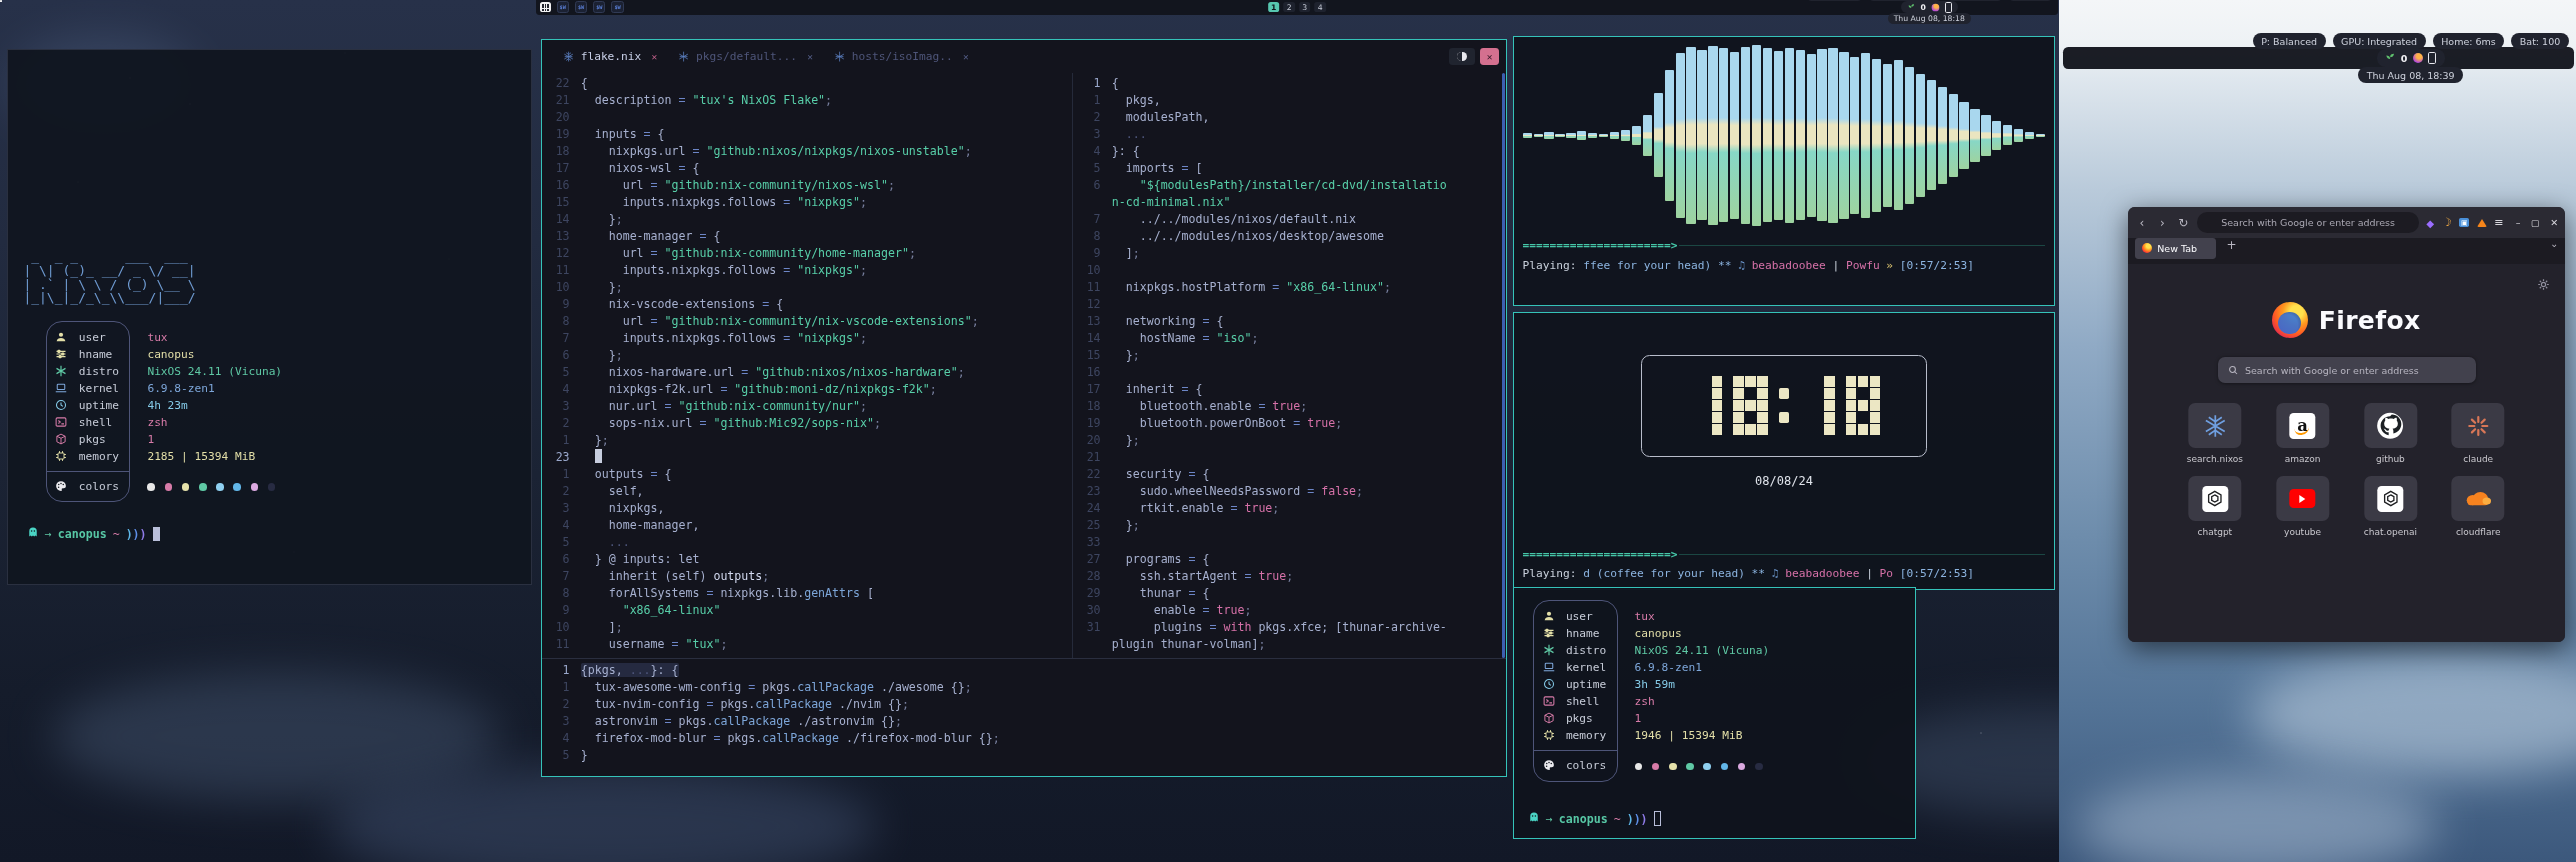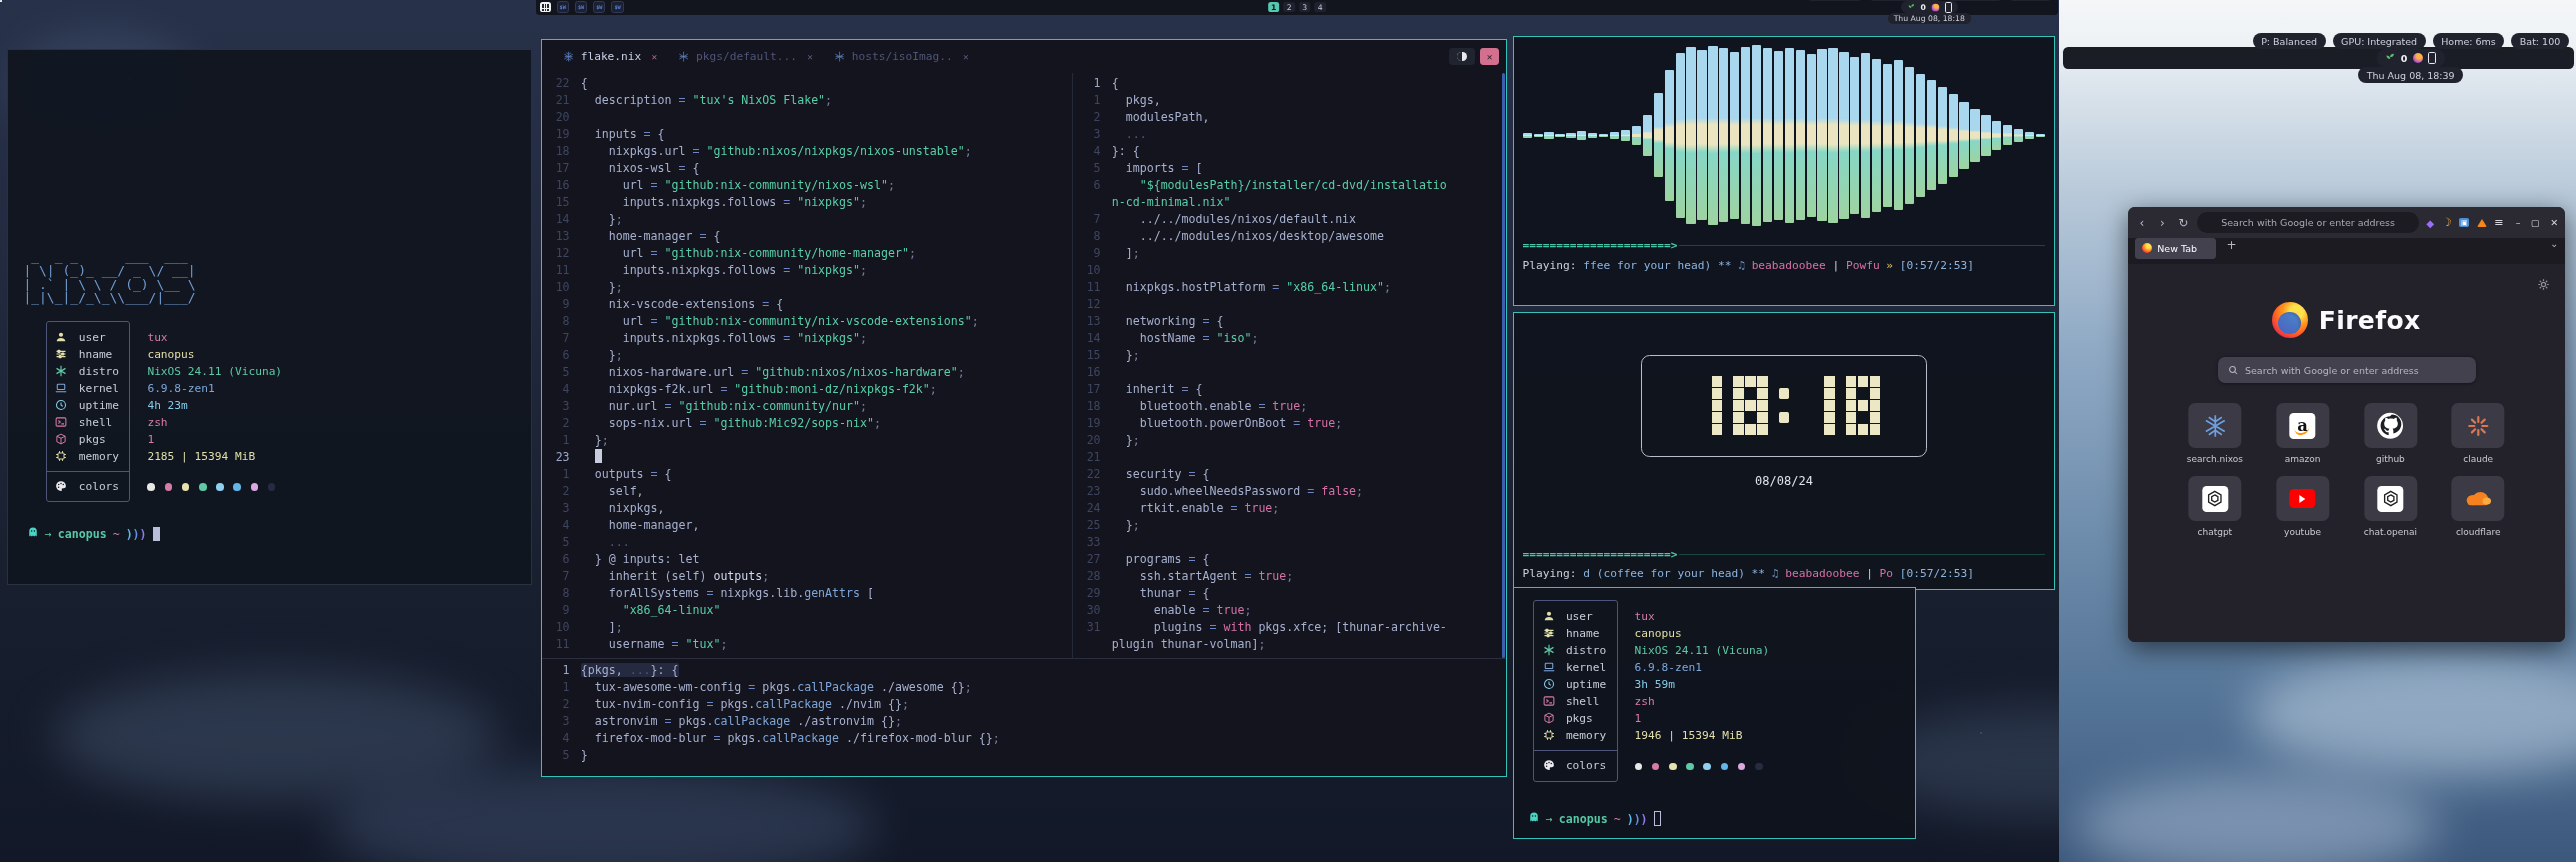--- a/index.html
+++ b/index.html
@@ -42,21 +42,21 @@
   .main-bar .tray svg,.main-bar .grad{transform:scale(.85);}
   
   .term{position:absolute;background:rgba(15,20,29,.97);border:1.7px solid #35c3b9;box-sizing:border-box;}
   .left-term{left:6.9px;top:49px;width:525px;height:536px;border:0.9px solid #2a3040;background:rgba(17,22,32,.97);}
   .cava-term{left:1513px;top:36px;width:542px;height:270px;}
   .clock-term{left:1513px;top:312px;width:542px;height:278px;}
   .fetch-term{left:1513px;top:587px;width:403px;height:252px;}
   
   .ascii{color:#6f9bd2;font-size:13px;line-height:13.8px;white-space:pre;margin:0;}
   .fetchwrap{display:flex;align-items:flex-start;}
-  .fbox{border:1.3px solid #4e5579;border-radius:3px;padding:6.9px 10.3px 6.9px 8.6px;}
+  .fbox{border:1.3px solid #4e5579;border-radius:16px;padding:6.9px 10.3px 6.9px 8.6px;}
   .frow{display:flex;align-items:center;height:17px;}
   .frow .fic{width:13px;height:13px;margin-right:10.3px;display:flex;align-items:center;}
   .frow .fic svg{width:12px;height:12px;}
   .flab{color:#c7ccd8;font-size:11.2px;}
   .fdiv{border-top:1.3px solid #4e5579;margin:6px -10.3px 6px -8.6px;}
   .fvals{margin-left:17px;padding-top:8.2px;}
   .fval{height:17px;line-height:17px;font-size:11.2px;white-space:pre;}
   .fsp{height:13.8px;}
   .fdots{height:17px;display:flex;align-items:center;gap:9.5px;}
   .fdots i{width:7.7px;height:7.7px;border-radius:50%;display:block;}

